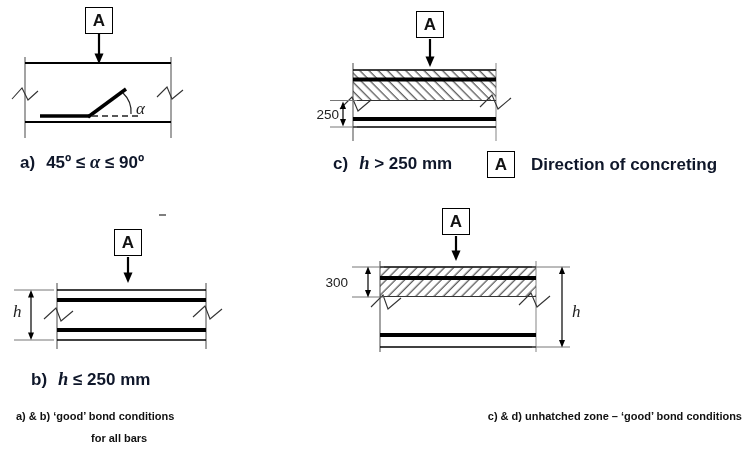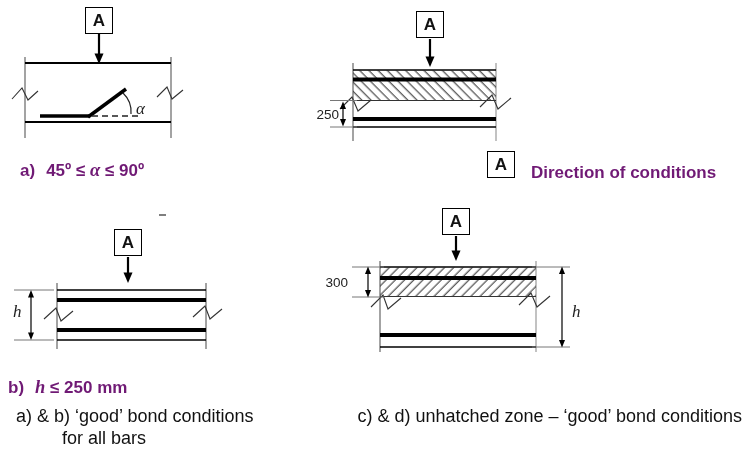--- a/index.html
+++ b/index.html
@@ -2,26 +2,26 @@
 <html><head>
 <meta charset="utf-8">
 <style>
   html,body{margin:0;padding:0;background:#fff;}
   .stage{position:relative;width:746px;height:456px;background:#ffffff;overflow:hidden;
          font-family:"Liberation Sans",sans-serif;color:#111;}
   .stage svg{position:absolute;left:0;top:0;}
   .abox{position:absolute;width:26px;height:25px;border:1.7px solid #000;background:#fff;
         display:flex;align-items:center;justify-content:center;
         font-weight:bold;font-size:17px;color:#111;}
-  .cap{position:absolute;font-weight:bold;font-size:17px;white-space:nowrap;color:#701a75;margin-top:8px;}
+  .cap{position:absolute;font-weight:bold;font-size:17px;white-space:nowrap;color:#0f172a;}
   .cap .gap{display:inline-block;width:11px;}
   .cap .gap-s{display:inline-block;width:6px;}
   .v{font-family:"Liberation Serif",serif;font-style:italic;font-weight:700;font-size:18.5px;}
-  .note{position:absolute;font-weight:normal;font-size:18px;line-height:22px;white-space:nowrap;color:#111;}
-  .note .l2-left{margin-left:46px;}
+  .note{position:absolute;font-weight:bold;font-size:11px;line-height:22px;white-space:nowrap;color:#111;}
+  .note .l2-left{margin-left:75px;}
   .note.right{text-align:right;}
   .dimtxt{font-family:"Liberation Sans",sans-serif;font-size:13.5px;fill:#222;}
   .vartxt{font-family:"Liberation Serif",serif;font-style:italic;font-size:17px;fill:#222;}
 </style>
 </head>
 <body>
 
 <div class="stage">
 
 <svg width="746" height="456" viewBox="0 0 746 456">
@@ -127,27 +127,28 @@
     </div>
 <div class="abox" style="left:114px;top:229px;">
       <span>A</span>
     </div>
 <div class="abox" style="left:442px;top:208px;">
       <span>A</span>
     </div>
 
 <div class="cap" style="left:20px;top:152px;"><span>a)</span><span class="gap"></span><span>45º ≤ </span><span class="v">α</span><span> ≤ 90º</span></div>
 
+<div class="cap" style="left:333px;top:153px;"><span>c)</span><span class="gap"></span><span class="v">h</span><span> &gt; 250 mm</span></div>
 
 <div class="abox" style="left:487px;top:151px;">
       <span>A</span>
     </div>
-<div class="cap" style="left:531px;top:155px;">Direction of conditions</div>
+<div class="cap" style="left:531px;top:155px;">Direction of concreting</div>
 
-<div class="cap" style="left:8px;top:369px;"><span>b)</span><span class="gap"></span><span class="v">h</span><span> ≤ 250 mm</span></div>
+<div class="cap" style="left:31px;top:369px;"><span>b)</span><span class="gap"></span><span class="v">h</span><span> ≤ 250 mm</span></div>
 
 
 <div class="note" style="left:16px;top:405px;">
   <div>a) &amp; b) ‘good’ bond conditions</div>
   <div class="l2-left">for all bars</div>
 </div>
 <div class="note right" style="left:350px;top:405px;width:392px;">
   <div>c) &amp; d) unhatched zone – ‘good’ bond conditions</div>
 </div>
 

